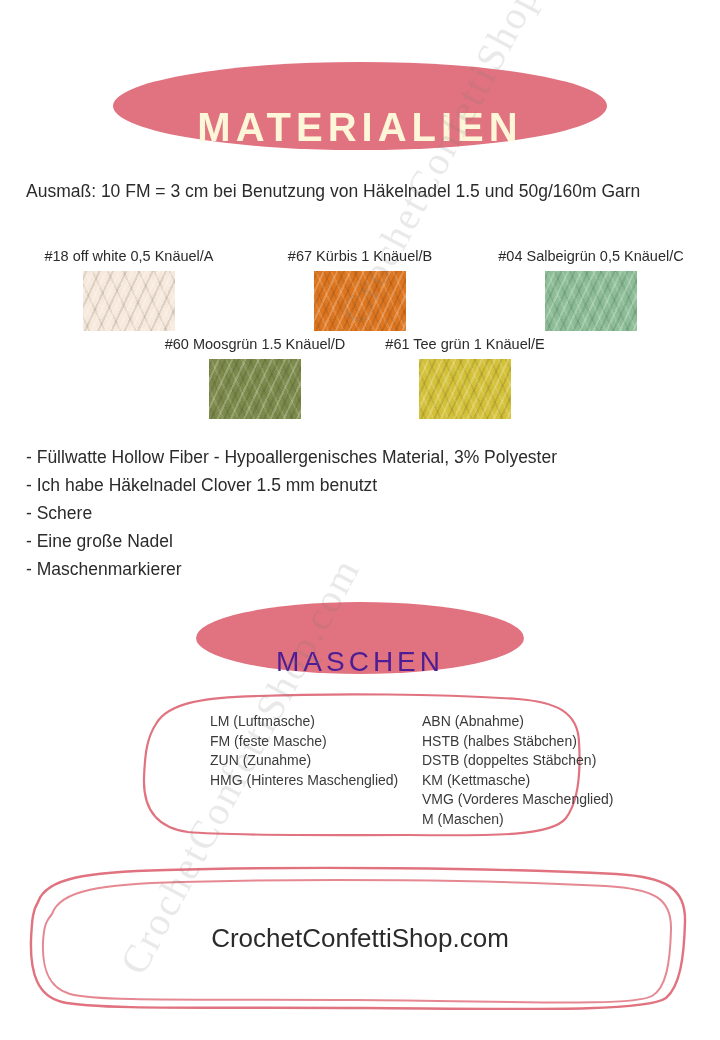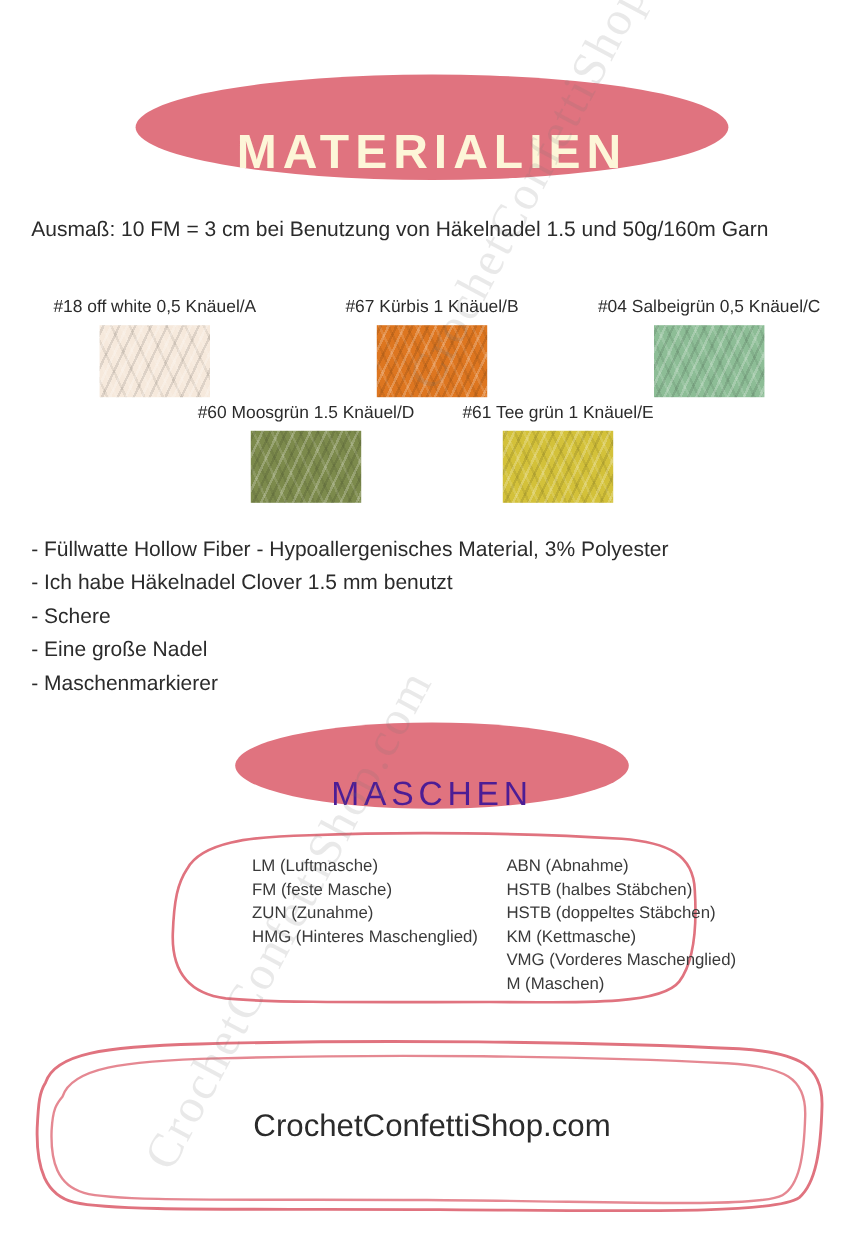--- a/index.html
+++ b/index.html
@@ -258,21 +258,21 @@
   <div class="stitch-cols">
     <div class="stitch-col left">
       <div>LM (Luftmasche)</div>
       <div>FM (feste Masche)</div>
       <div>ZUN (Zunahme)</div>
       <div>HMG (Hinteres Maschenglied)</div>
     </div>
     <div class="stitch-col right">
       <div>ABN  (Abnahme)</div>
       <div>HSTB (halbes  Stäbchen)</div>
-      <div>HSTB (doppeltes Stäbchen)</div>
+      <div>DSTB (doppeltes Stäbchen)</div>
       <div>KM (Kettmasche)</div>
       <div>VMG (Vorderes Maschenglied)</div>
       <div>M (Maschen)</div>
     </div>
   </div>
 </div>
 
 <div class="footer-box">
   <svg width="668" height="152" viewBox="0 0 668 152" fill="none" xmlns="http://www.w3.org/2000/svg">
     <path d="M12 40 C20 16, 60 10, 140 8 C280 4, 470 6, 590 12 C640 15, 660 26, 659 60 C658 96, 654 124, 640 136 C620 150, 500 147, 340 146 C190 145, 70 148, 36 140 C12 134, 4 112, 5 78 C6 56, 7 48, 12 40 Z" stroke="#e0737f" stroke-width="2.4" fill="none" stroke-linecap="round"></path>

